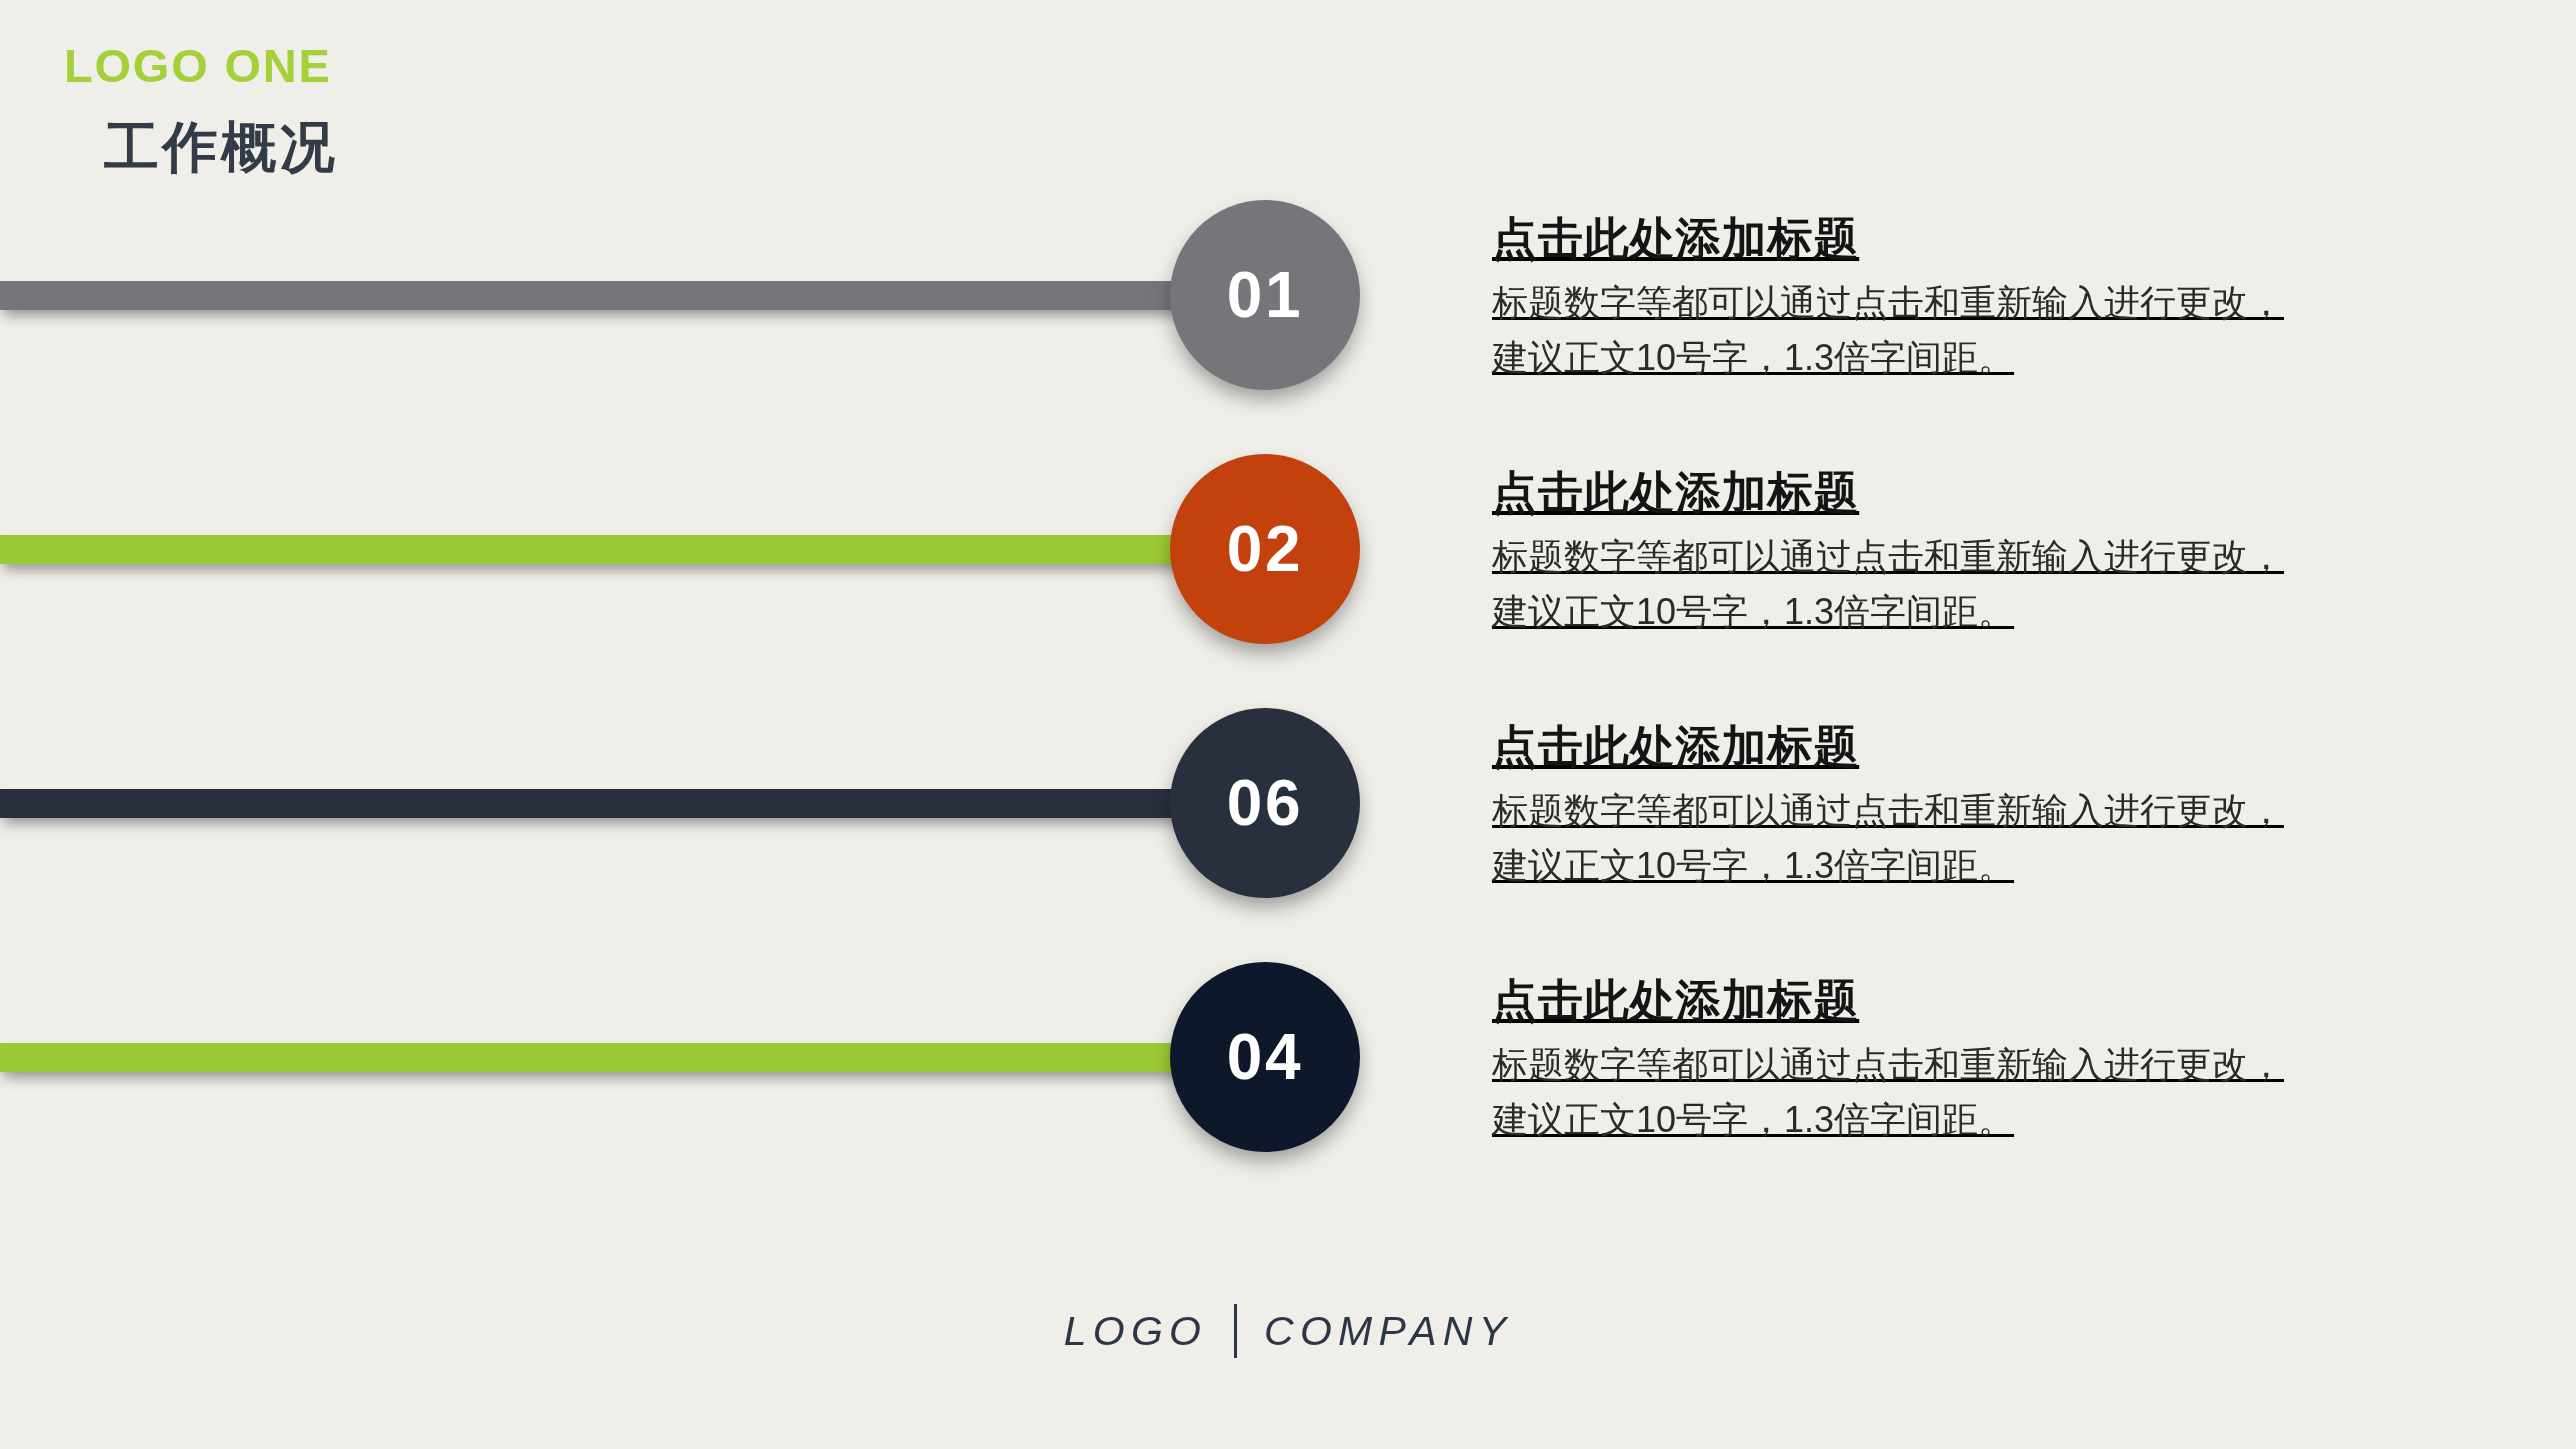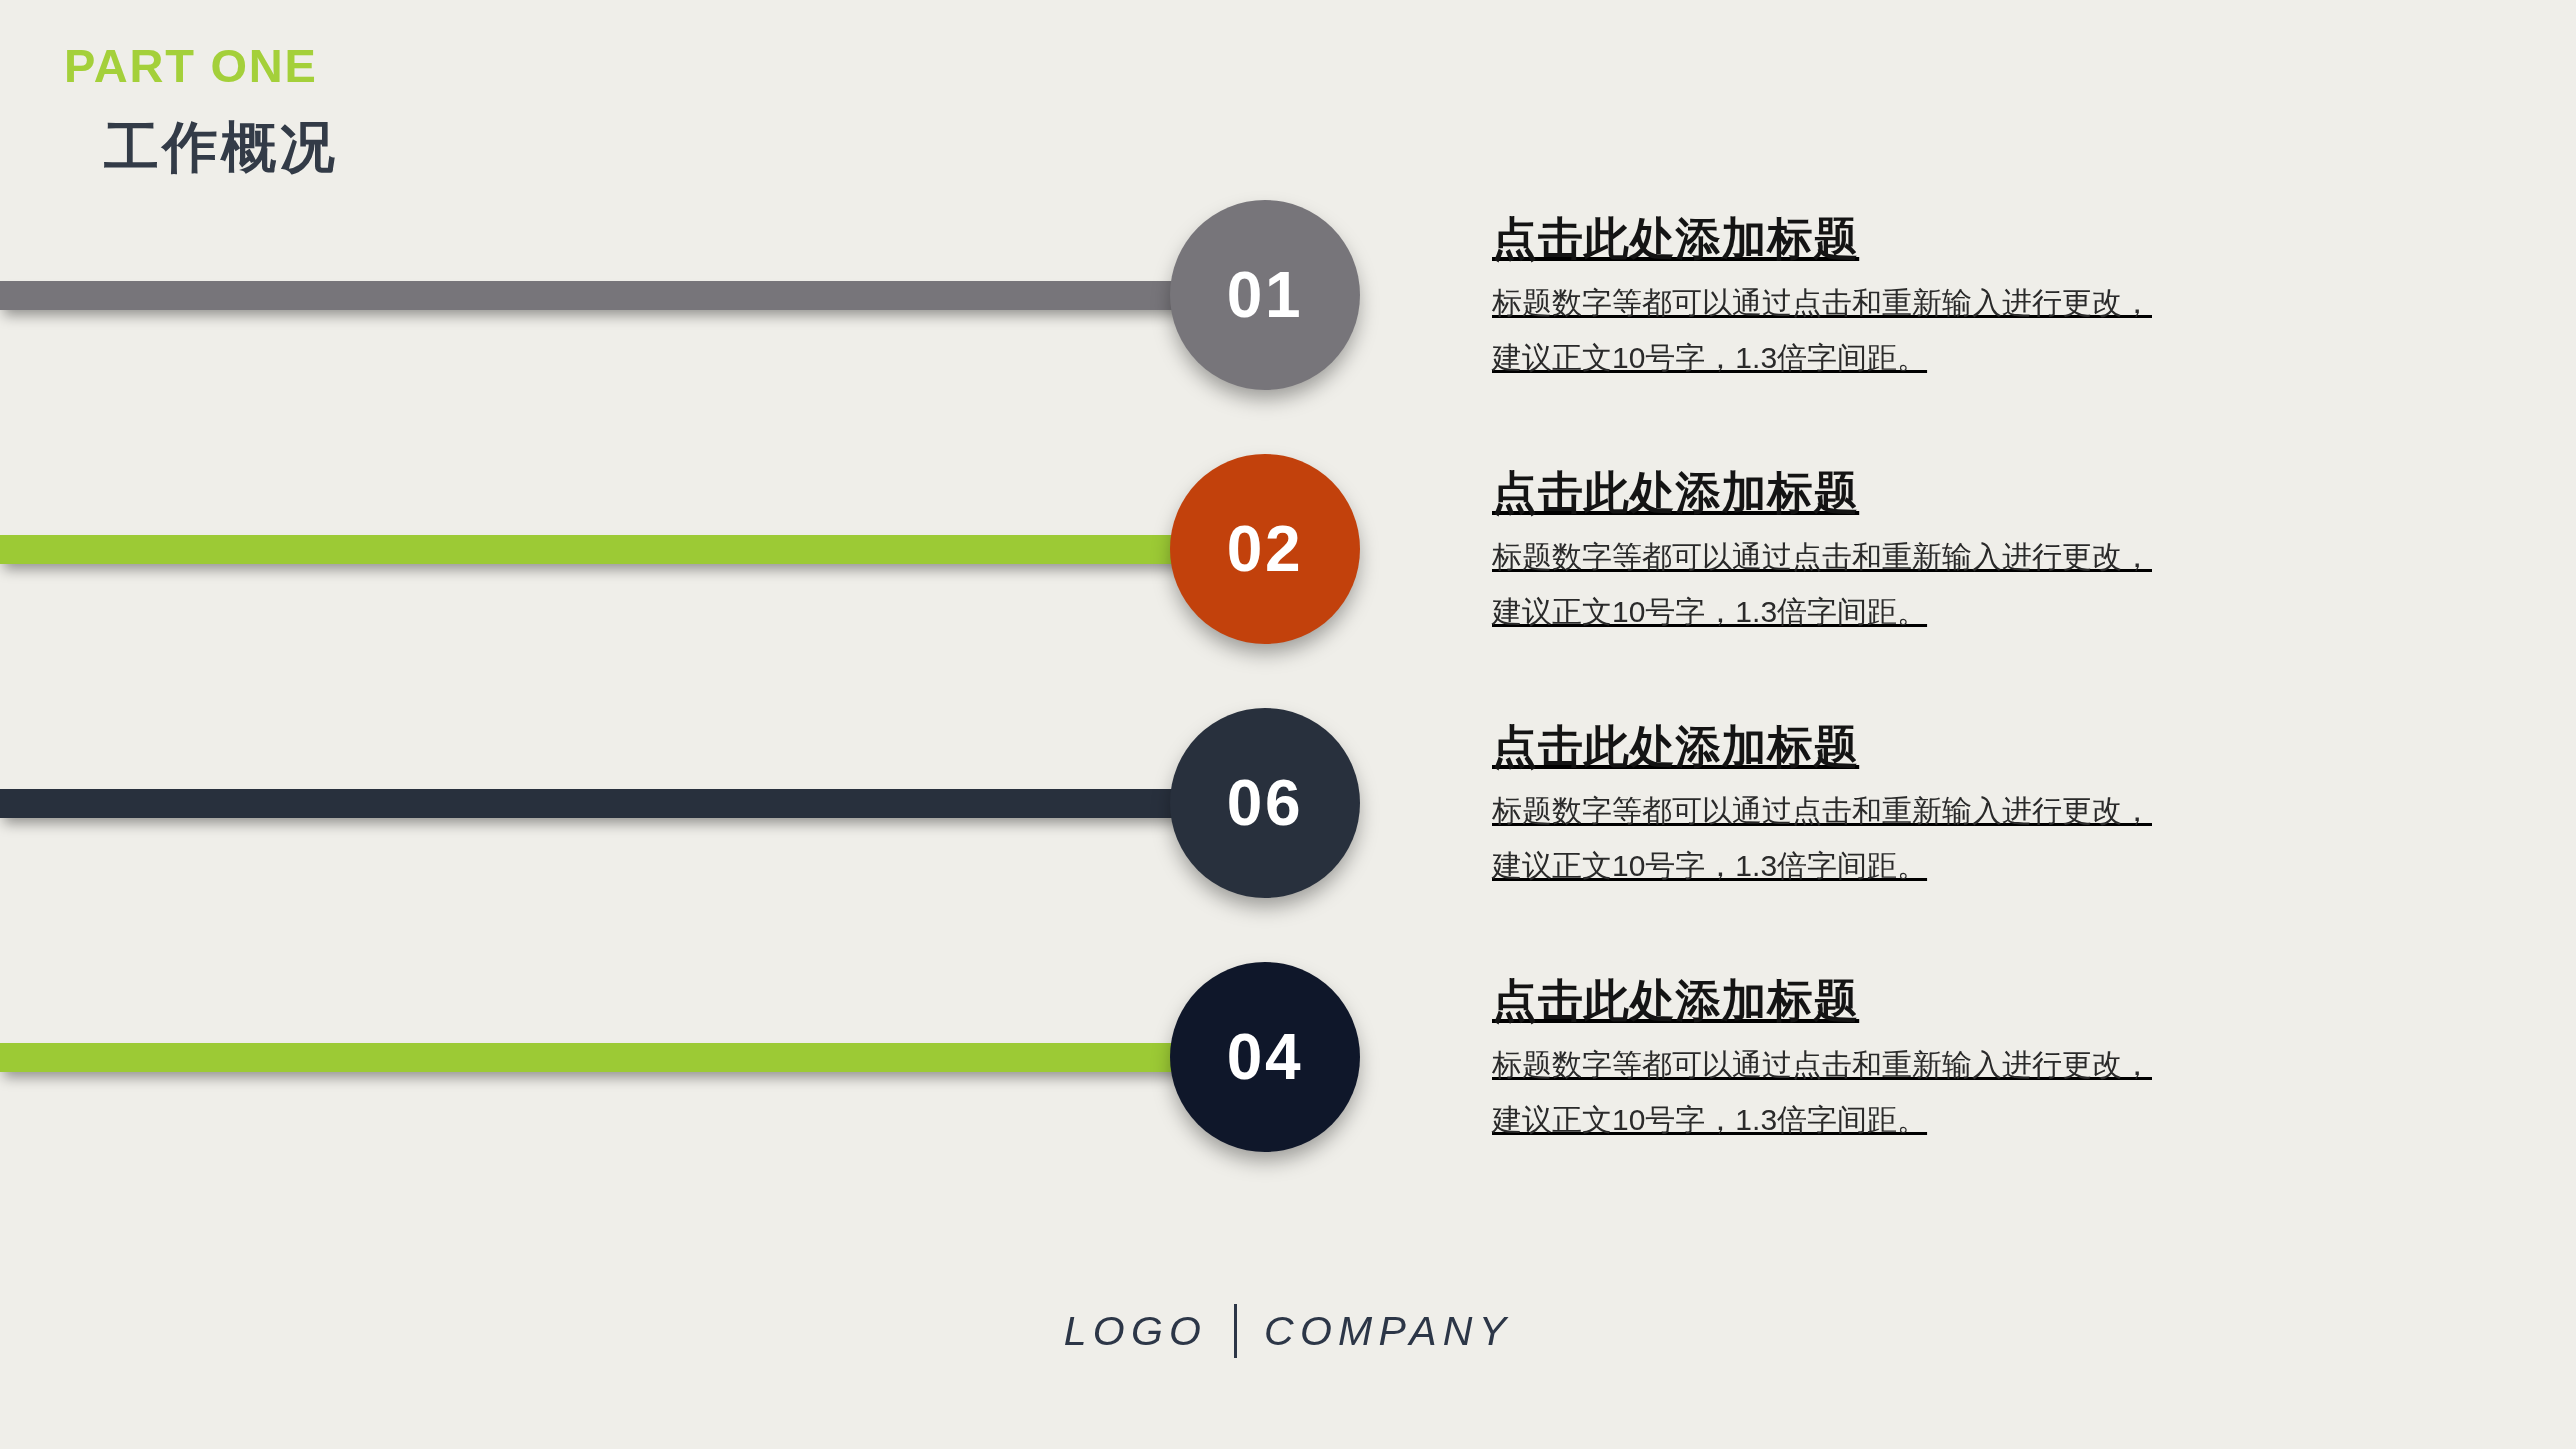--- a/index.html
+++ b/index.html
@@ -82,21 +82,21 @@
   }
   .row-heading {
     font-size: 45px;
     line-height: 52px;
     font-weight: bold;
     color: #141414;
     margin: 0 0 10.7px 0;
     letter-spacing: 0.9px;
   }
   .row-body {
-    font-size: 30px;
+    font-size: 36px;
     line-height: 55px;
     color: #2a2a2a;
     margin: 0;
   }
 
   
   .footer {
     position: absolute;
     left: 0;
     top: 1304px;
@@ -112,21 +112,21 @@
   .footer-divider {
     width: 2.7px;
     height: 54px;
     background: #2c3647;
     margin: 0 27px;
   }
 </style>
 </head>
 <body>
 
-<div class="kicker" style="color: rgb(164, 208, 58);">PART ONE</div>
+<div class="kicker" style="color: rgb(164, 208, 58);">LOGO ONE</div>
 
 <div class="slide-title" style="color: rgb(51, 59, 71);">工作概况</div>
 
 <div class="row row-0">
   <div class="bar" style="background-color: rgb(119, 117, 122);"></div>
   <div class="circle" style="background-color: rgb(119, 117, 122);">
     <span class="circle-number">01</span>
   </div>
   <div class="row-content">
     <p class="row-heading">点击此处添加标题</p>

